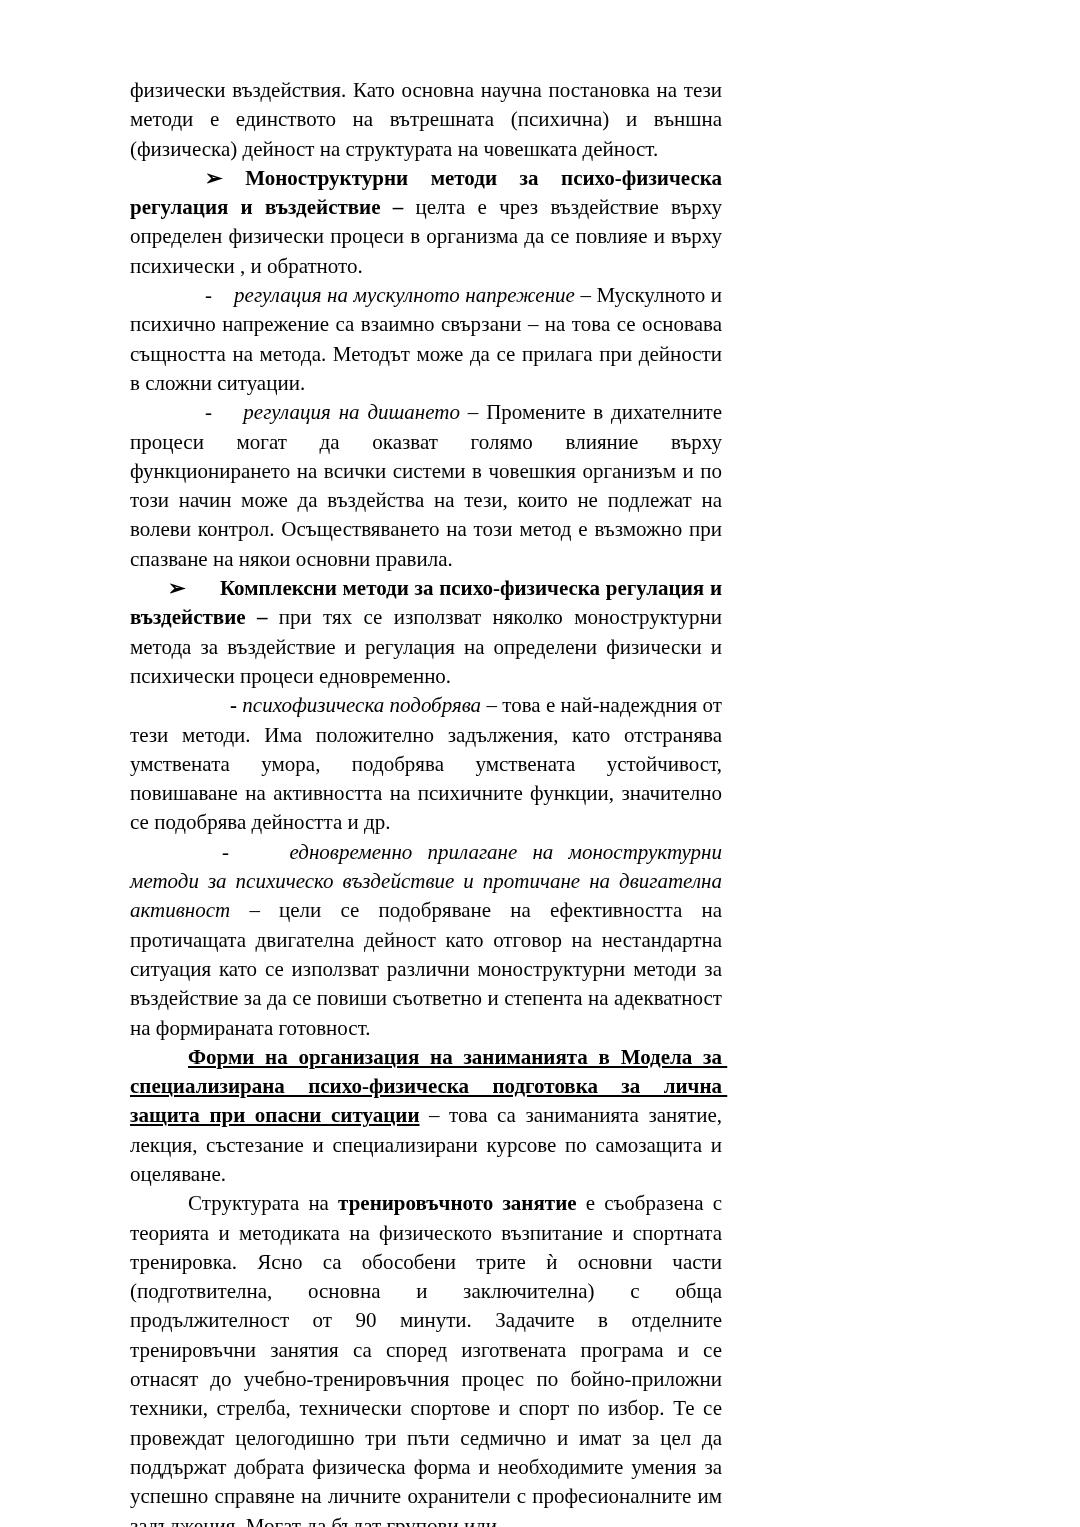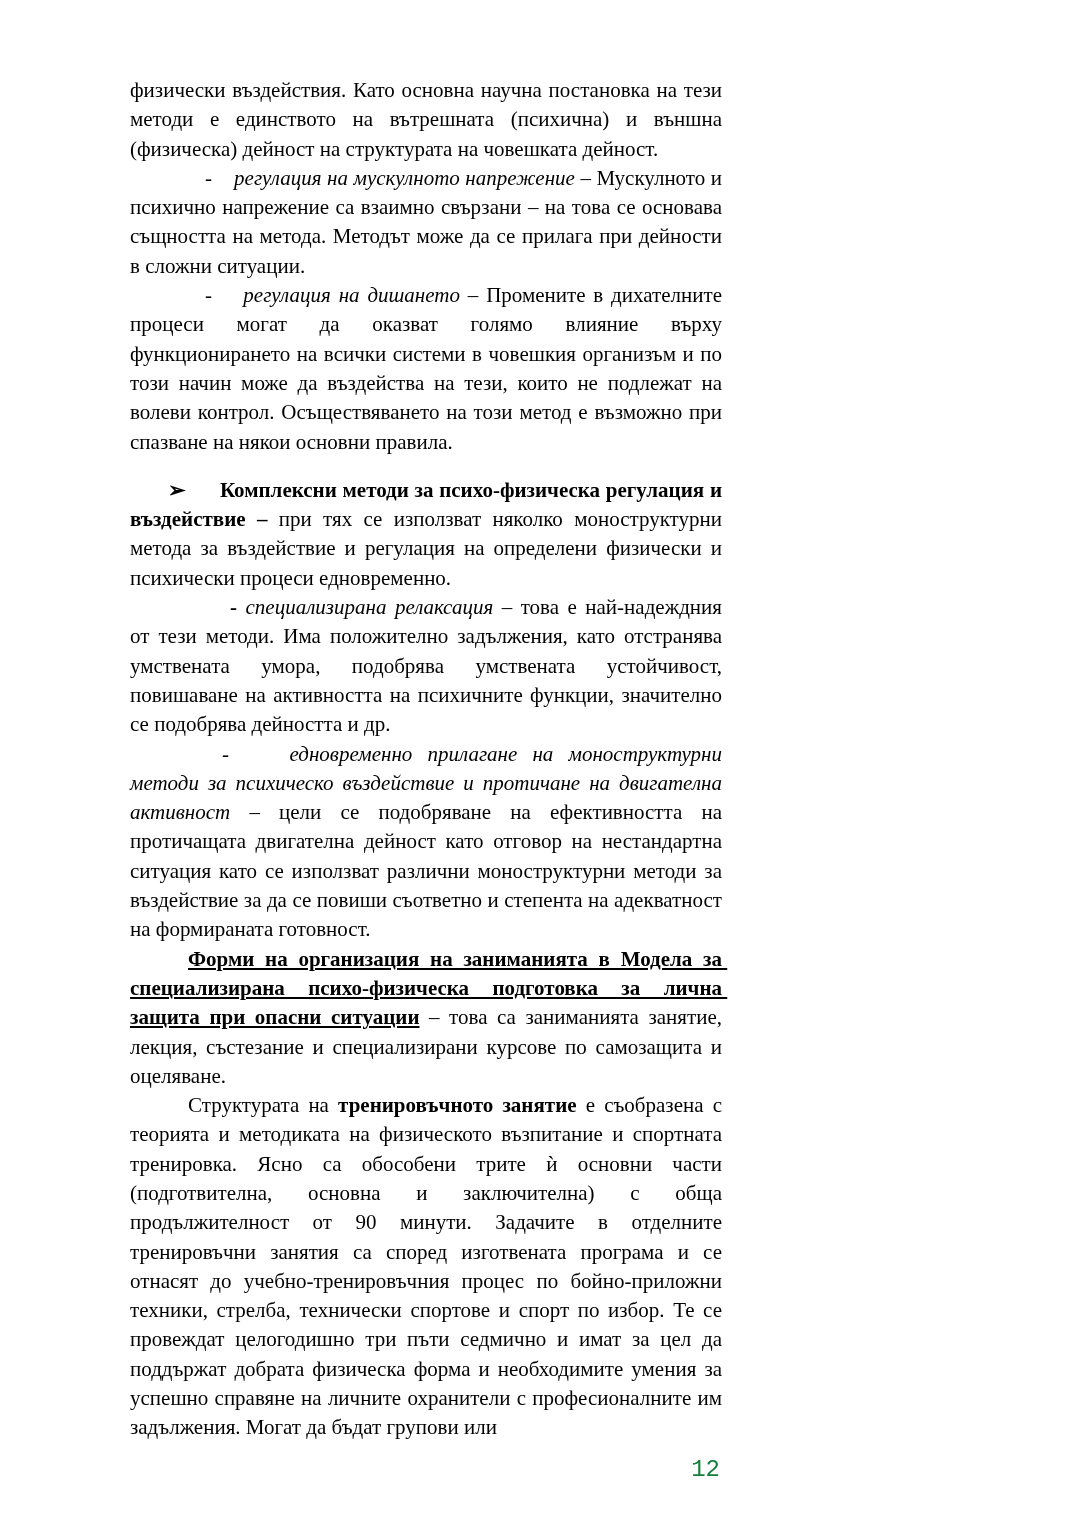--- a/index.html
+++ b/index.html
@@ -36,22 +36,23 @@
     font-family: Liberation Mono, monospace;
     color: #15803d;
   }
 </style>
 </head>
 <body>
 
 <div class="page">
   <div class="content">
       <p><span>физически въздействия. Като основна научна постановка на тези методи е единството на вътрешната (психична) и външна (физическа) дейност на структурата на човешката дейност.</span></p>
+      <p style="text-indent: 75px;"><span class="seg-bold">➢ Моноструктурни методи за психо-физическа регулация и въздействие –</span><span> целта е чрез въздействие върху определен физически процеси в организма да се повлияе и върху психически , и обратното.</span></p>
       <p style="text-indent: 75px;"><span>-&nbsp;&nbsp;&nbsp;&nbsp;</span><span class="seg-italic">регулация на мускулното напрежение</span><span> – Мускулното и психично напрежение са взаимно свързани – на това се основава същността на метода. Методът може да се прилага при дейности в сложни ситуации.</span></p>
       <p style="text-indent: 75px;"><span>-&nbsp;&nbsp;&nbsp;&nbsp;</span><span class="seg-italic">регулация на дишането</span><span> – Промените в дихателните процеси могат да оказват голямо влияние върху функционирането на всички системи в човешкия организъм и по този начин може да въздейства на тези, които не подлежат на волеви контрол. Осъществяването на този метод е възможно при спазване на някои основни правила.</span></p>
-      <p style="text-indent: 38px; margin-top: 19px;"><span class="seg-bold">➢&nbsp;&nbsp;&nbsp;&nbsp;&nbsp;&nbsp;Комплексни методи за психо-физическа регулация и въздействие –</span><span> при тях се използват няколко моноструктурни метода за въздействие и регулация на определени физически и психически процеси едновременно.</span></p>
-      <p style="text-indent: 100px;"><span class="seg-bold">- </span><span class="seg-italic">специализирана релаксация</span><span> – това е най-надеждния от тези методи. Има положително задължения, като отстранява умствената умора, подобрява умствената устойчивост, повишаване на активността на психичните функции, значително се подобрява дейността и др.</span></p>
+      <p style="text-indent: 38px;"><span class="seg-bold">➢&nbsp;&nbsp;&nbsp;&nbsp;&nbsp;&nbsp;Комплексни методи за психо-физическа регулация и въздействие –</span><span> при тях се използват няколко моноструктурни метода за въздействие и регулация на определени физически и психически процеси едновременно.</span></p>
+      <p style="text-indent: 100px;"><span class="seg-bold">- </span><span class="seg-italic">психофизическа подобрява</span><span> – това е най-надеждния от тези методи. Има положително задължения, като отстранява умствената умора, подобрява умствената устойчивост, повишаване на активността на психичните функции, значително се подобрява дейността и др.</span></p>
       <p style="text-indent: 92px;"><span>-&nbsp;&nbsp;&nbsp;&nbsp;</span><span class="seg-italic">едновременно прилагане на моноструктурни методи за психическо въздействие и протичане на двигателна активност</span><span> – цели се подобряване на ефективността на протичащата двигателна дейност като отговор на нестандартна ситуация като се използват различни моноструктурни методи за въздействие за да се повиши съответно и степента на адекватност на формираната готовност.</span></p>
       <p style="text-indent: 58px;"><span class="seg-bold seg-underline">Форми на организация на заниманията в Модела за специализирана психо-физическа подготовка за лична защита при опасни ситуации</span><span> – това са заниманията занятие, лекция, състезание и специализирани курсове по самозащита и оцеляване.</span></p>
       <p style="text-indent: 58px;"><span>Структурата на </span><span class="seg-bold">тренировъчното занятие</span><span> е съобразена с теорията и методиката на физическото възпитание и спортната тренировка. Ясно са обособени трите ѝ основни части (подготвителна, основна и заключителна) с обща продължителност от 90 минути. Задачите в отделните тренировъчни занятия са според изготвената програма и се отнасят до учебно-тренировъчния процес по бойно-приложни техники, стрелба, технически спортове и спорт по избор. Те се провеждат целогодишно три пъти седмично и имат за цел да поддържат добрата физическа форма и необходимите умения за успешно справяне на личните охранители с професионалните им задължения. Могат да бъдат групови или</span></p>
     </div>
   <div class="page-number">12</div>
 </div>
 
 </body></html>

